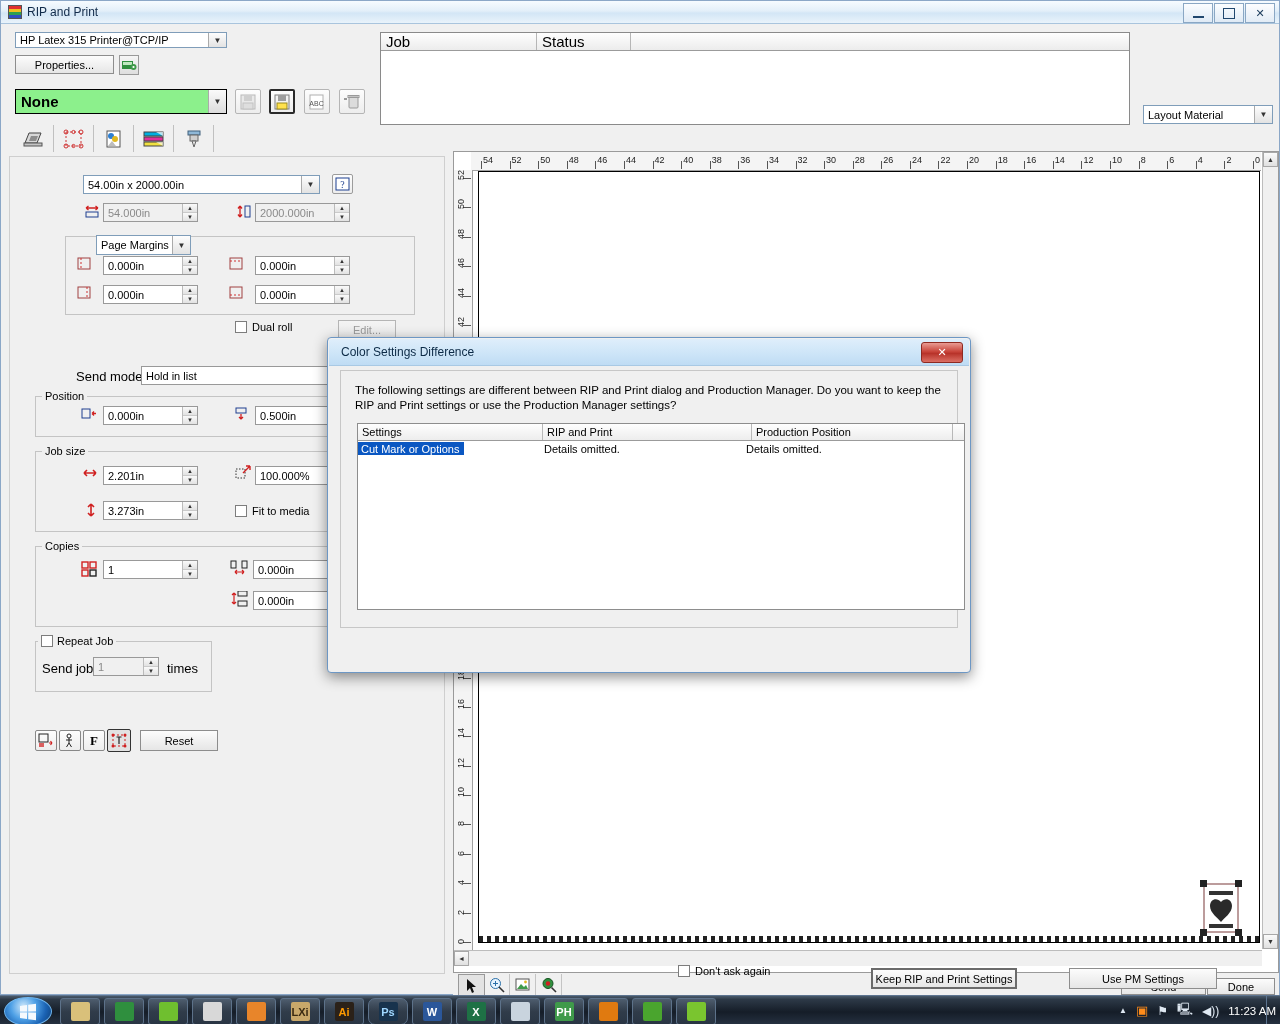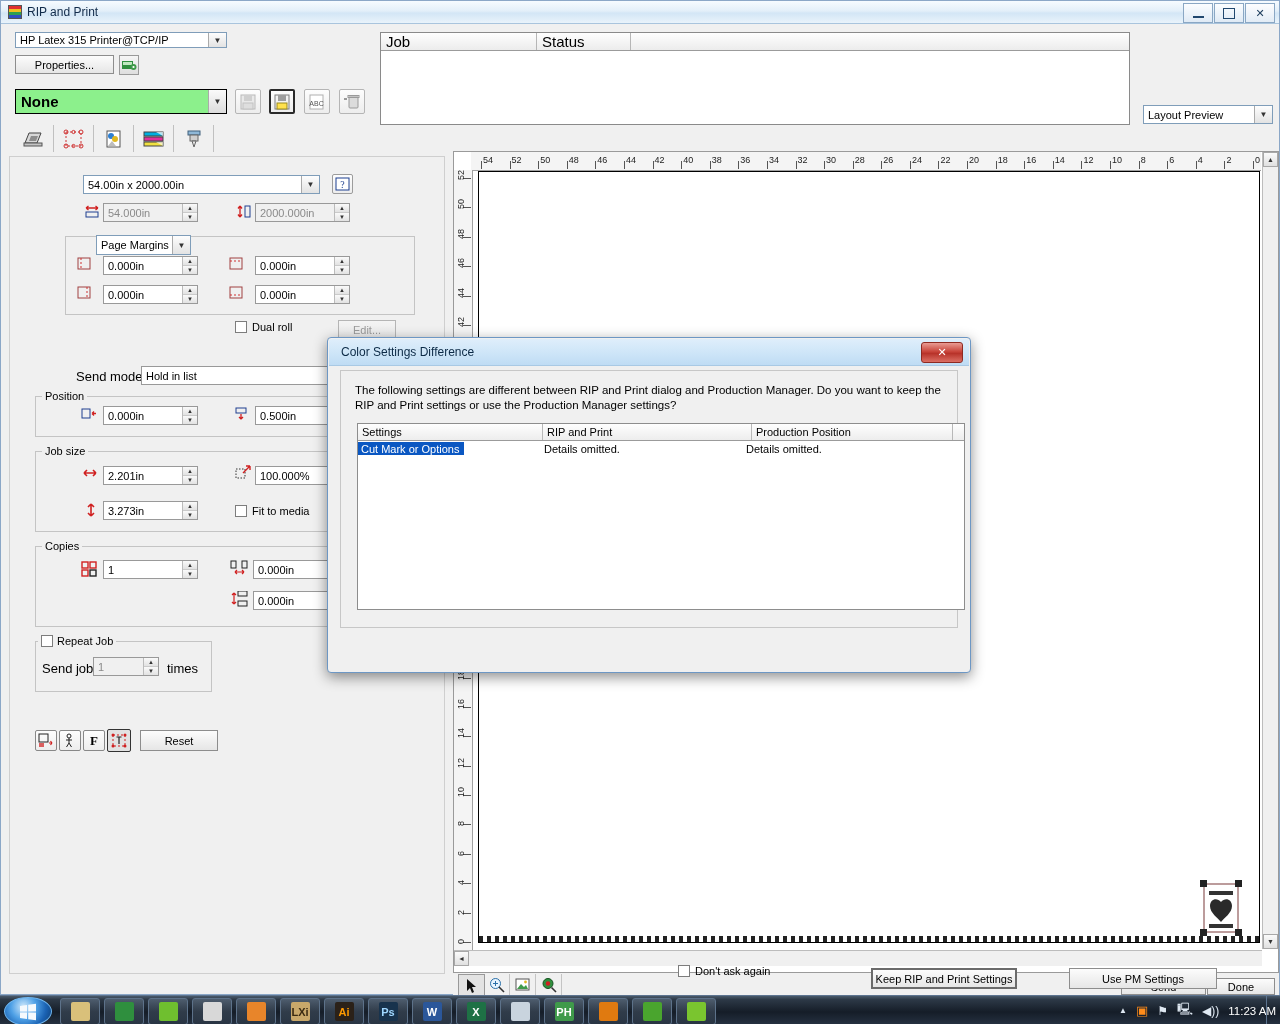--- a/index.html
+++ b/index.html
@@ -548,21 +548,21 @@
 
   <div class="joblist">
     <div class="jl-head">
       <div style="width:150px;">Job</div>
       <div style="width:88px;">Status</div>
       <div style="flex:1;border-right:none;"></div>
     </div>
   </div>
 
   <div class="combo" id="preview-mode-combo">
-    <div class="cval">Layout Preview</div>
+    <div class="cval">Layout Material</div>
     <div class="carrow">▼</div>
   </div>
 
   <div class="previewzone"></div>
   <div class="ruler-h" id="ruler-h">
       <div class="rt" style="left: 10px; top: 9px; width: 1px; height: 8px;"></div>
       <div class="rk" style="left: 12px; top: 3px;">54</div>
       <div class="rt" style="left: 38.5926px; top: 9px; width: 1px; height: 8px;"></div>
       <div class="rk" style="left: 40.5926px; top: 3px;">52</div>
       <div class="rt" style="left: 67.1852px; top: 9px; width: 1px; height: 8px;"></div>
@@ -788,21 +788,21 @@
       </div>
       <div class="tb-item" style="left: 236px;">
         <div class="tb-ico" style="background: rgb(232, 133, 42); color: rgb(255, 255, 255);"></div>
       </div>
       <div class="tb-item" style="left: 280px;">
         <div class="tb-ico" style="background: rgb(201, 168, 106); color: rgb(58, 42, 18);">LXi</div>
       </div>
       <div class="tb-item" style="left: 324px;">
         <div class="tb-ico" style="background: rgb(43, 33, 24); color: rgb(255, 154, 0);">Ai</div>
       </div>
-      <div class="tb-item" style="left: 368px;">
+      <div class="tb-item" style="left: 368px; border-radius: 7px;">
         <div class="tb-ico" style="background: rgb(24, 51, 77); color: rgb(159, 215, 255);">Ps</div>
       </div>
       <div class="tb-item" style="left: 412px;">
         <div class="tb-ico" style="background: rgb(43, 87, 154); color: rgb(255, 255, 255);">W</div>
       </div>
       <div class="tb-item" style="left: 456px;">
         <div class="tb-ico" style="background: rgb(30, 113, 69); color: rgb(255, 255, 255);">X</div>
       </div>
       <div class="tb-item" style="left: 500px;">
         <div class="tb-ico" style="background: rgb(201, 212, 222); color: rgb(58, 74, 90);"></div>

